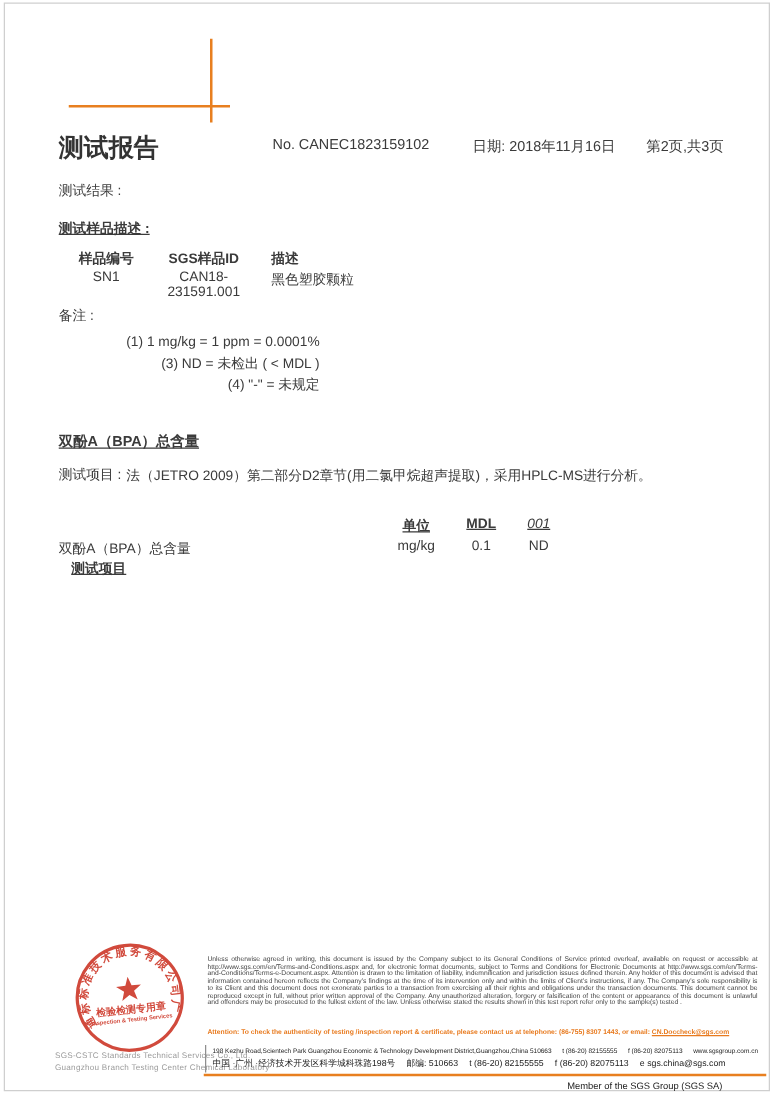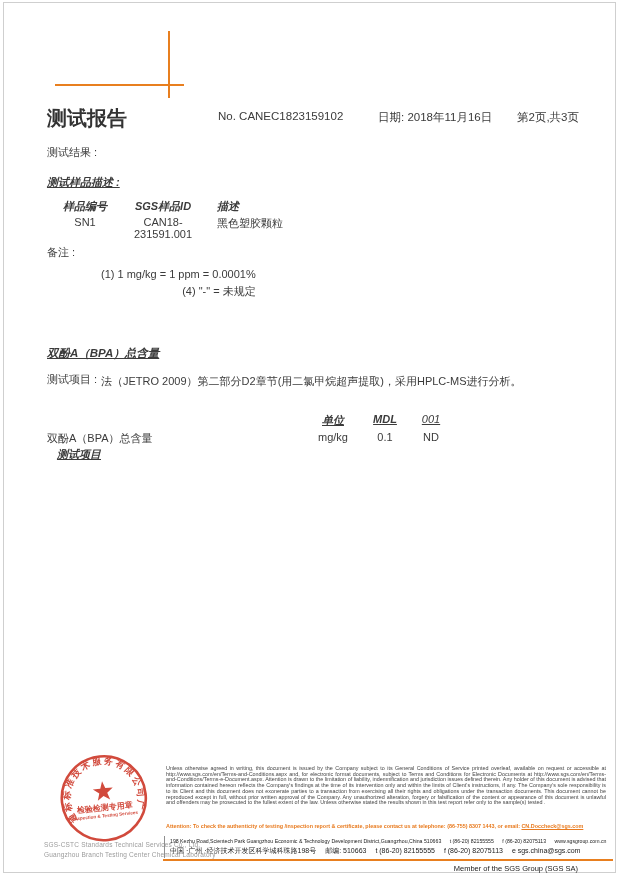--- a/index.html
+++ b/index.html
@@ -14,21 +14,21 @@
   
   .logo { left:52px; top:26px; font-size:56px; font-weight:bold; color:#87878a;
     letter-spacing:-3px; line-height:1; }
   .logo-underline { left:55px; top:84px; width:129px; height:2px; background:#e87f1f; }
   .logo-vline { left:168px; top:31px; width:2px; height:67px; background:#e87f1f; }
   .report-title { left:47px; top:105px; font-size:20px; font-weight:bold; color:#333; }
   .hdr { font-size:11.5px; color:#3b3b3b; }
 
   
   .t { font-size:11px; color:#3b3b3b; }
-  .bold { font-weight:bold;font-style:italic; }
+  .bold { font-weight:bold; }
   .und { text-decoration:underline; }
   .ital { font-style:italic; }
   .ctr { text-align:center; }
   .notes-list { left:101px; top:266px; font-size:11px; line-height:17px;text-align:right; }
   .method-lines { left:101px; top:372px; font-size:11px; line-height:18px; width:480px; }
 
   
   .company-line { font-size:6.5px; color:#9b9b9b; letter-spacing:0.2px; }
   .stamp { left:53px; top:752px; transform:rotate(-6deg); opacity:0.9; }
   .stamp-ring { fill:none; stroke:#cd3728; stroke-width:2.6; }
@@ -72,20 +72,21 @@
     <span class="abs t bold ctr" style="left:123px; top:199px; width:80px;">SGS样品ID</span>
     <span class="abs t bold" style="left:217px; top:199px;">描述</span>
     <span class="abs t ctr" style="left:52px; top:216px; width:66px;">SN1</span>
     <span class="abs t ctr" style="left:118px; top:216px; width:90px;">CAN18-231591.001</span>
     <span class="abs t" style="left:217px; top:216px;">黑色塑胶颗粒</span>
   </div>
 
   <div class="abs t" style="left:47px; top:245px;">备注 :</div>
   <div class="abs notes-list">
     <div>(1) 1 mg/kg = 1 ppm = 0.0001%</div>
+    <div>(3) ND = 未检出 ( &lt; MDL )</div>
     <div>(4) "-" = 未规定</div>
   </div>
 
   <div class="abs t bold und" style="left:47px; top:346px; font-size:11.5px;">双酚A（BPA）总含量</div>
   <div class="abs t" style="left:47px; top:372px;">测试项目 :</div>
   <div class="abs method-lines">
     <div>法（JETRO 2009）第二部分D2章节(用二氯甲烷超声提取)，采用HPLC-MS进行分析。</div>
   </div>
 
   <div>

